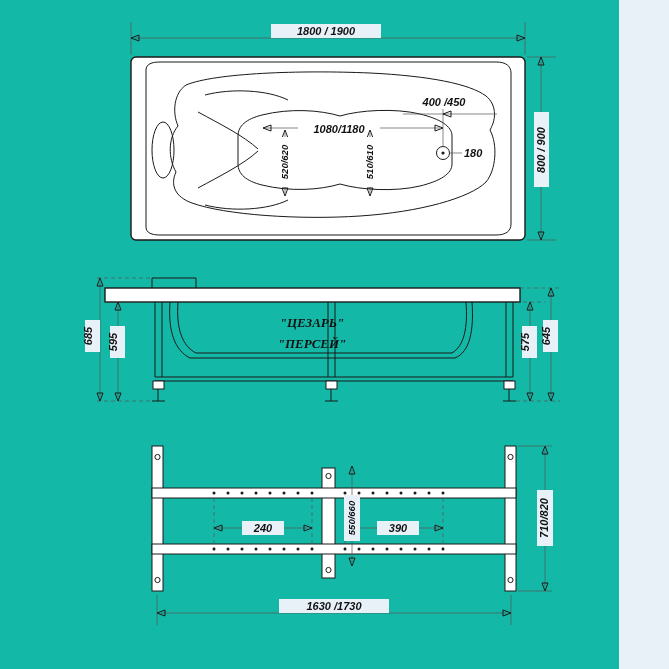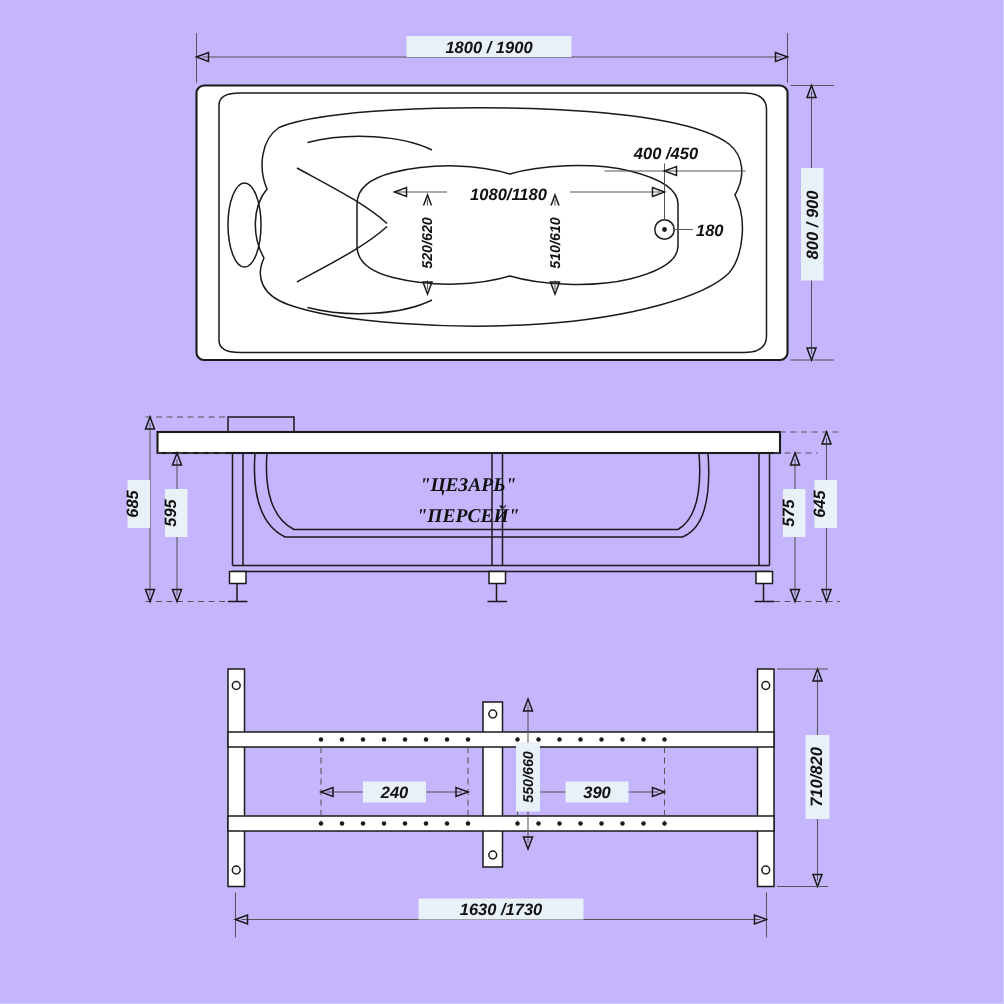--- a/index.html
+++ b/index.html
@@ -8,23 +8,23 @@
   }
   body {
     width: 669px;
     height: 669px;
     background: #e8f0f8;
     font-family: "Liberation Sans", sans-serif;
     overflow: hidden;
   }
   #sheet {
     position: relative;
-    width: 669px;
+    width: 619px;
     height: 669px;
-    background: #c4b5fd;
+    background: #14b8a6;
   }
   svg#drawing {
     position: absolute;
     left: 0;
     top: 0;
     width: 669px;
     height: 669px;
   }
   .dimtext {
     font-family: "Liberation Sans", sans-serif;

